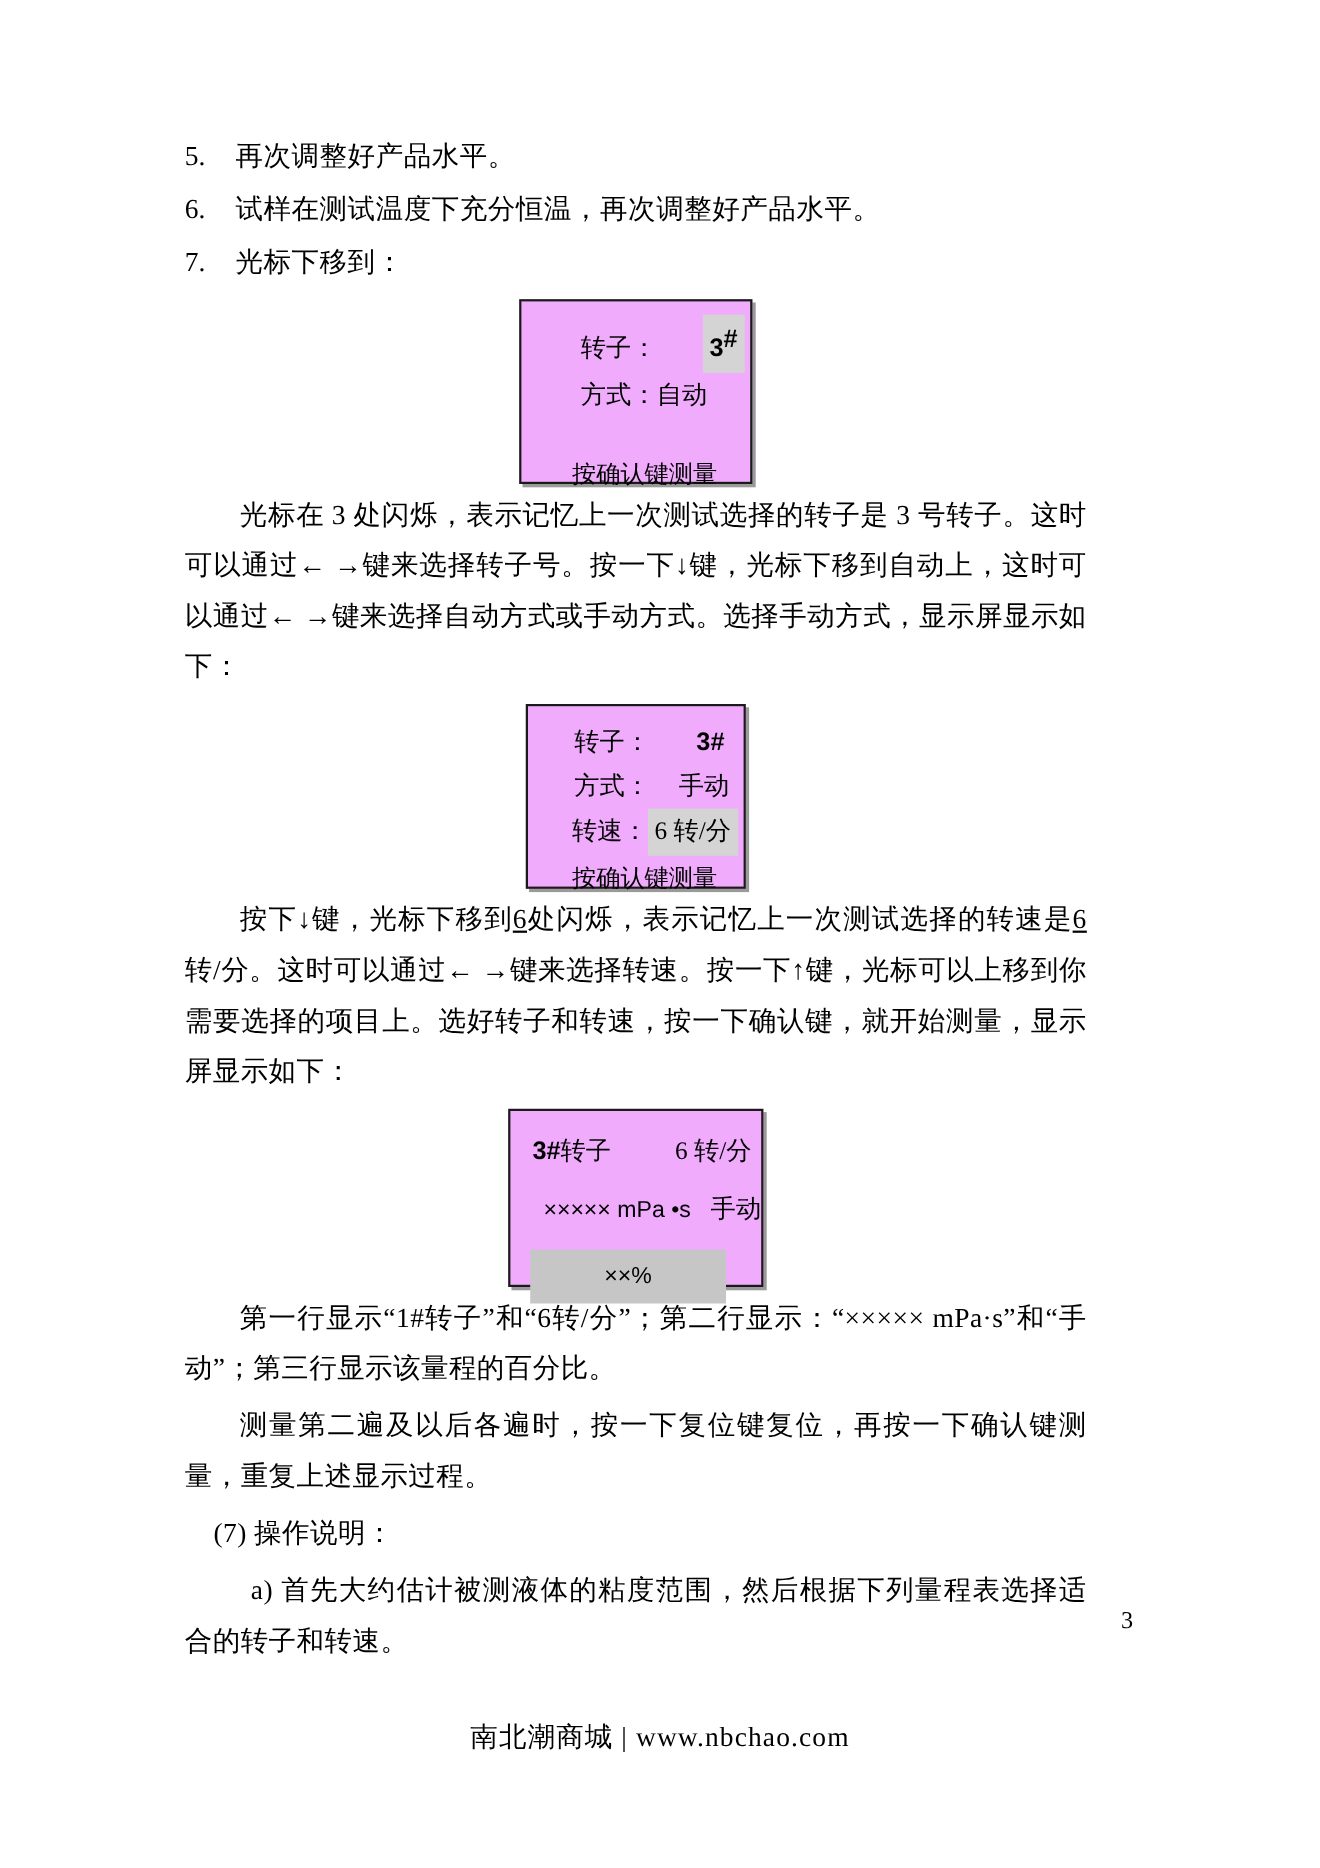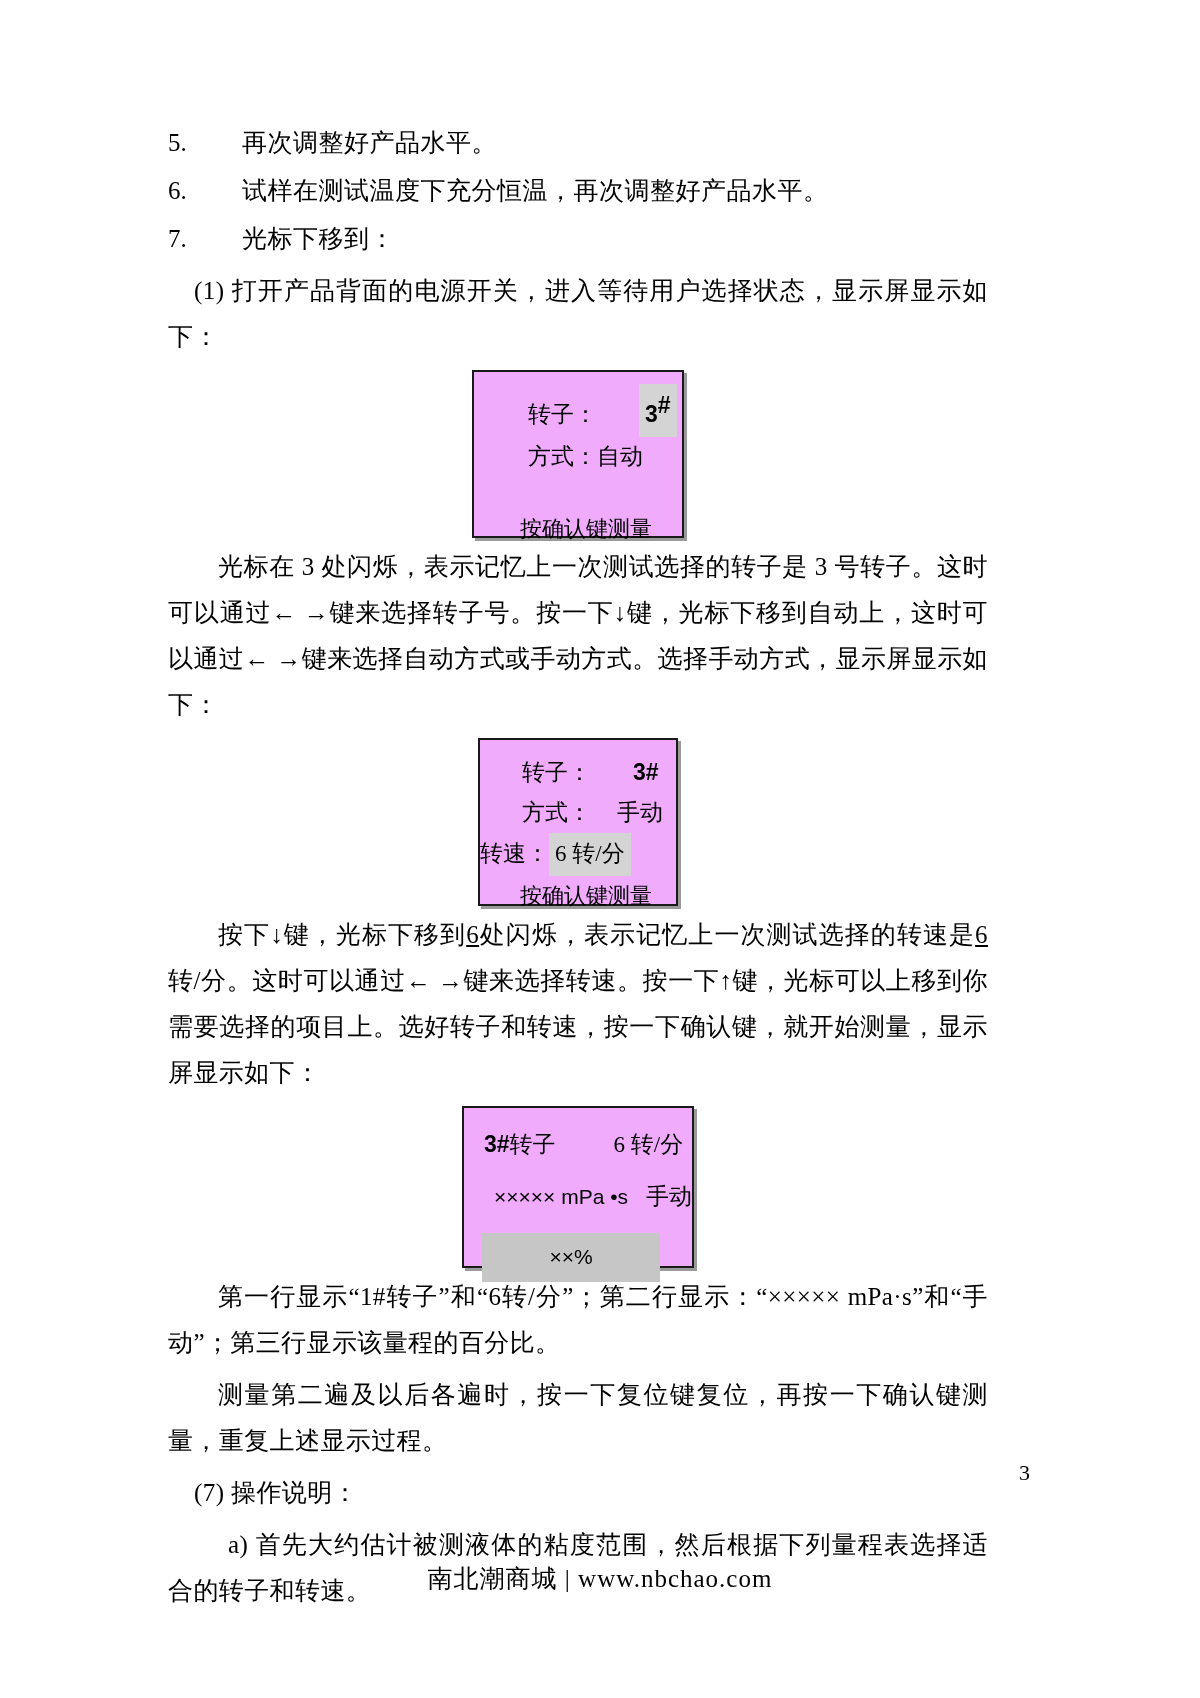--- a/index.html
+++ b/index.html
@@ -33,21 +33,20 @@
     margin-bottom:2px;
   }
   .numitem .num{
     width:46px;
     flex:0 0 46px;
     font-family:"Liberation Serif",serif;
   }
   .numitem .txt{
     flex:1 1 auto;
     letter-spacing:0.5px;
-    margin-left:28px;
   }
 
   
   .para{
     font-size:25px;
     line-height:46px;
     text-align:justify;
     text-justify:inter-ideograph;
     letter-spacing:0.4px;
     margin:6px 0 0 0;
@@ -80,21 +79,21 @@
     line-height:40px;
     white-space:nowrap;
     display:flex;
     align-items:baseline;
   }
   .lcd-1 .l1{ padding-left:54px; }
   .lcd-1 .l2{ padding-left:54px; }
   .lcd-1 .l4{ padding-left:46px; margin-top:32px; font-size:22px;}
   .lcd-2 .l1{ padding-left:42px; }
   .lcd-2 .l2{ padding-left:42px; }
-  .lcd-2 .l3{ }
+  .lcd-2 .l3{ padding-left:40px; }
   .lcd-2 .l4{ padding-left:40px; font-size:22px; }
   .lcd-3 .l1{ padding-left:20px; }
   .lcd-3 .l2{ padding-left:30px; margin-top:12px;}
   .lcd-3 .l3{ margin-top:16px; padding-left:18px;}
 
   .hl{ background:#d4d4d4; padding:1px 6px 2px 6px; }
   .hl-wide{ background:#c6c6c6; display:inline-block; width:178px; text-align:center; padding:4px 0 5px 0;}
   .sup{ font-size:15px; vertical-align:super; }
   .num-lat{ font-family:"Liberation Sans",sans-serif; font-weight:bold; font-size:23px;}
   .mono-lat{ font-family:"Liberation Sans",sans-serif; font-size:21px;}
@@ -167,21 +166,20 @@
       <li class="numitem">
         <span class="num">6.</span>
         <span class="txt">试样在测试温度下充分恒温，再次调整好产品水平。</span>
       </li>
       <li class="numitem">
         <span class="num">7.</span>
         <span class="txt">光标下移到：</span>
       </li>
     </ul>
 
-    <p class="para indent-sm">(1) 打开产品背面的电源开关，进入等待用户选择状态，显示屏显示如下：</p>
 
     <div class="lcdwrap">
       <div class="lcd lcd-1">
         <div class="lcdline l1">
           <span>转子：</span>
           <span class="spacer-md"></span>
           <span class="hl"><span class="num-lat">3</span><span class="sup num-lat">#</span></span>
         </div>
         <div class="lcdline l2">
           <span>方式：</span>

